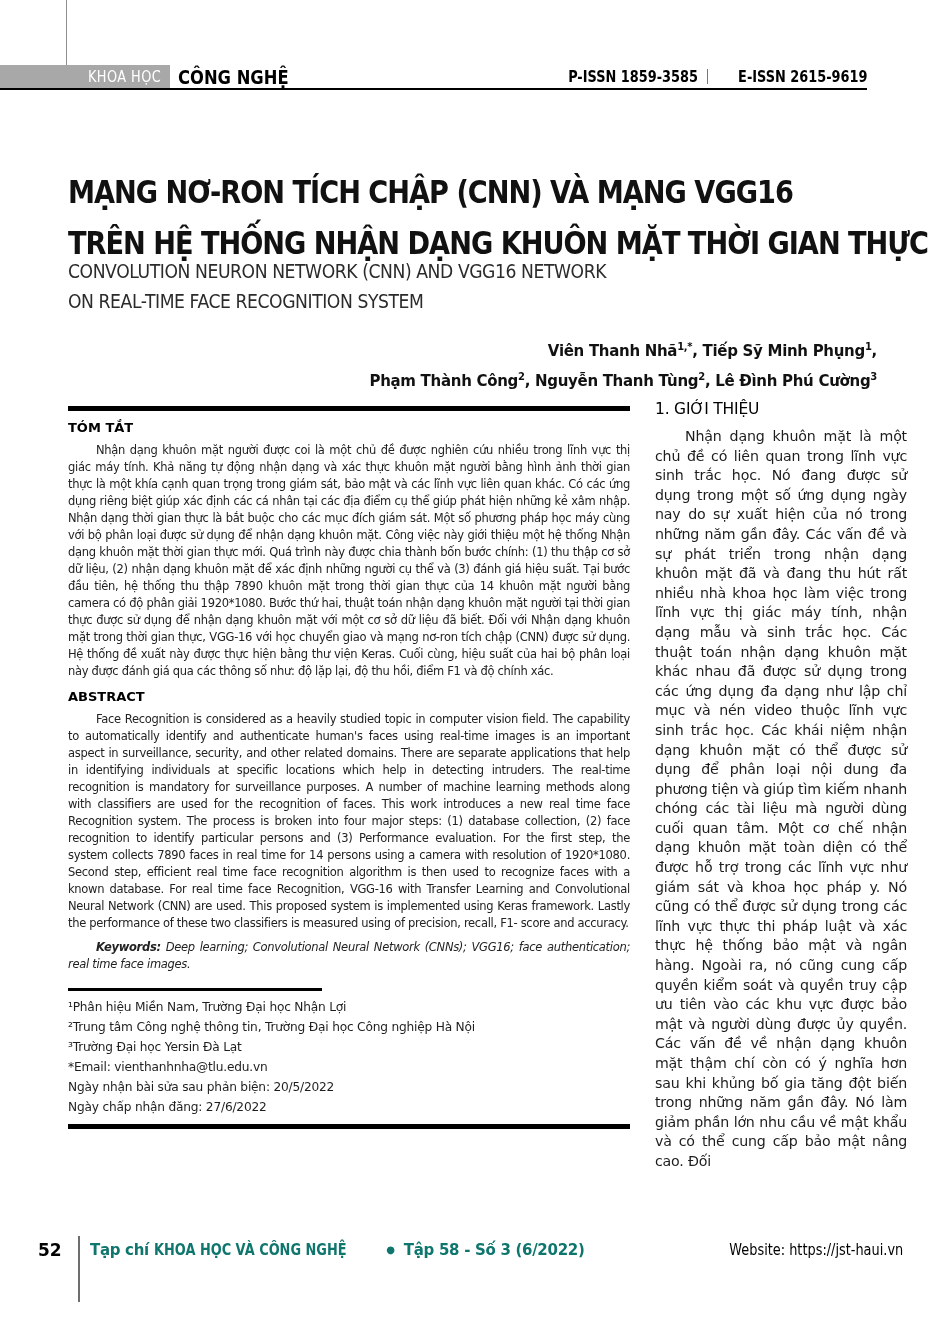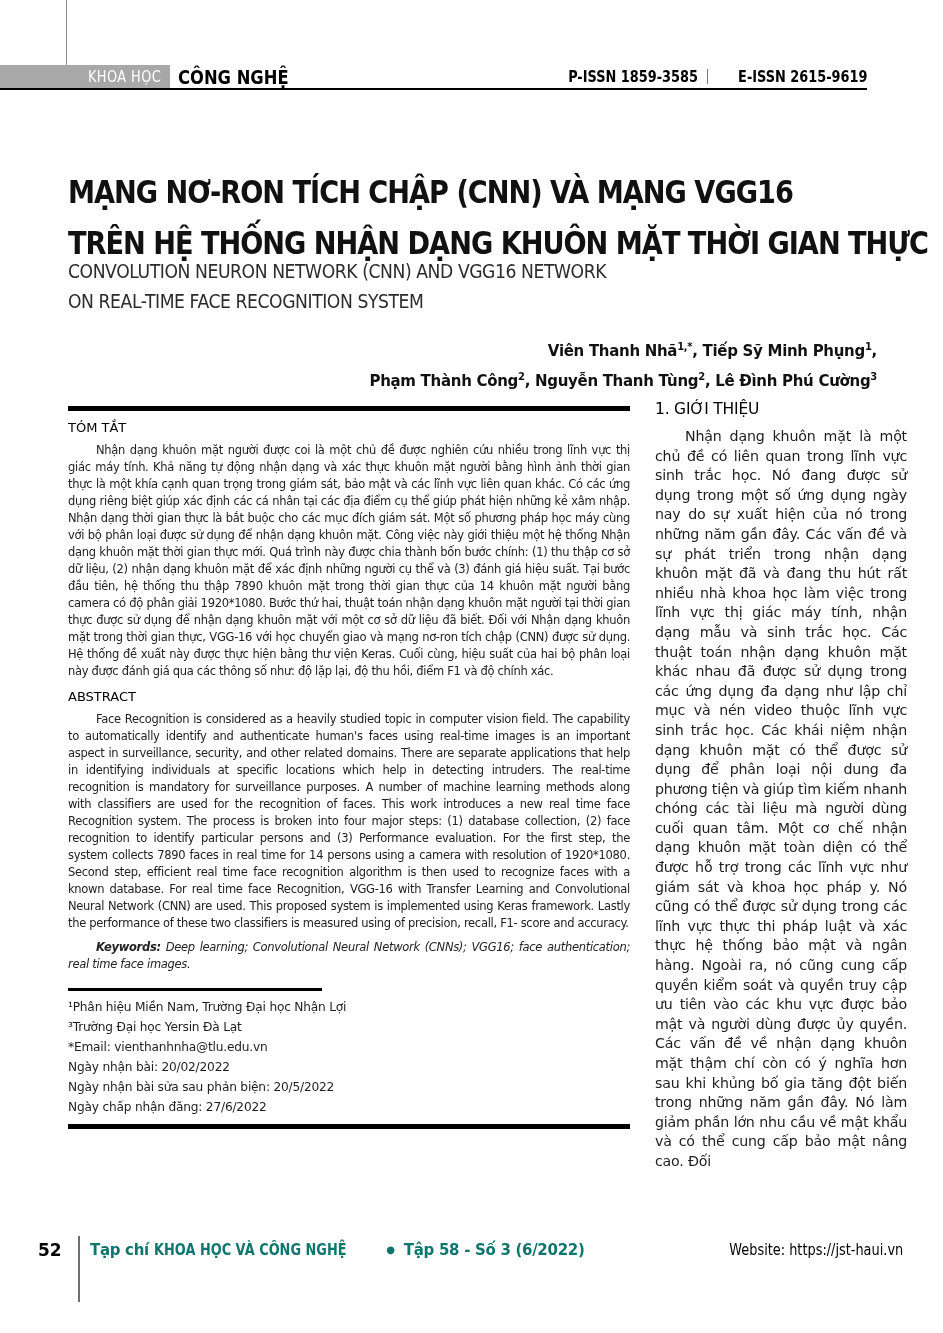--- a/index.html
+++ b/index.html
@@ -33,21 +33,21 @@
   .subtitle{position:absolute;left:68px;top:256px;font-weight:400;color:#2b2b2b;
     font-size:20px;line-height:30px;letter-spacing:-0.5px;}
   .subtitle .cond{transform:scaleX(0.86);}
   
   .authors{position:absolute;right:66px;top:334px;text-align:right;font-weight:bold;
     font-size:15px;line-height:26px;color:#111;letter-spacing:-0.3px;}
   .authors sup{font-size:10px;}
   
   .left-col{position:absolute;left:68px;top:406px;width:562px;}
   .rule-thick{border-top:5px solid #000;}
-  .abs-heading{font-weight:normal;font-size:13px;letter-spacing:0;margin:9px 0 7px 0;color:#000;}
+  .abs-heading{font-weight:bold;font-size:13px;letter-spacing:0;margin:9px 0 7px 0;color:#000;}
   .abs-body{font-size:11.5px;line-height:17px;text-align:justify;text-indent:28px;
     letter-spacing:-0.3px;color:#222;margin:0;}
   .kw-line{font-style:italic;font-size:11.5px;line-height:17px;text-align:justify;
     text-indent:28px;letter-spacing:-0.3px;color:#222;margin:7px 0 0 0;}
   .kw-line b{font-weight:bold;}
   .abs-heading.en{}
   .rule-short{width:254px;border-top:3px solid #000;margin-top:15px;}
   .meta{margin-top:6px;font-size:12.2px;line-height:20px;color:#1e1e1e;letter-spacing:-0.2px;}
   .rule-bottom{border-top:5px solid #000;margin-top:7px;}
   
@@ -108,23 +108,23 @@
     <div class="abs-heading">TÓM TẮT</div>
     <p class="abs-body">Nhận dạng khuôn mặt người được coi là một chủ đề được nghiên cứu nhiều trong lĩnh vực thị giác máy tính. Khả năng tự động nhận dạng và xác thực khuôn mặt người bằng hình ảnh thời gian thực là một khía cạnh quan trọng trong giám sát, bảo mật và các lĩnh vực liên quan khác. Có các ứng dụng riêng biệt giúp xác định các cá nhân tại các địa điểm cụ thể giúp phát hiện những kẻ xâm nhập. Nhận dạng thời gian thực là bắt buộc cho các mục đích giám sát. Một số phương pháp học máy cùng với bộ phân loại được sử dụng để nhận dạng khuôn mặt. Công việc này giới thiệu một hệ thống Nhận dạng khuôn mặt thời gian thực mới. Quá trình này được chia thành bốn bước chính: (1) thu thập cơ sở dữ liệu, (2) nhận dạng khuôn mặt để xác định những người cụ thể và (3) đánh giá hiệu suất. Tại bước đầu tiên, hệ thống thu thập 7890 khuôn mặt trong thời gian thực của 14 khuôn mặt người bằng camera có độ phân giải 1920*1080. Bước thứ hai, thuật toán nhận dạng khuôn mặt người tại thời gian thực được sử dụng để nhận dạng khuôn mặt với một cơ sở dữ liệu đã biết. Đối với Nhận dạng khuôn mặt trong thời gian thực, VGG-16 với học chuyển giao và mạng nơ-ron tích chập (CNN) được sử dụng. Hệ thống đề xuất này được thực hiện bằng thư viện Keras. Cuối cùng, hiệu suất của hai bộ phân loại này được đánh giá qua các thông số như: độ lặp lại, độ thu hồi, điểm F1 và độ chính xác.</p>
 
     <div class="abs-heading en">ABSTRACT</div>
     <p class="abs-body">Face Recognition is considered as a heavily studied topic in computer vision field. The capability to automatically identify and authenticate human's faces using real-time images is an important aspect in surveillance, security, and other related domains. There are separate applications that help in identifying individuals at specific locations which help in detecting intruders. The real-time recognition is mandatory for surveillance purposes. A number of machine learning methods along with classifiers are used for the recognition of faces. This work introduces a new real time face Recognition system. The process is broken into four major steps: (1) database collection, (2) face recognition to identify particular persons and (3) Performance evaluation. For the first step, the system collects 7890 faces in real time for 14 persons using a camera with resolution of 1920*1080. Second step, efficient real time face recognition algorithm is then used to recognize faces with a known database. For real time face Recognition, VGG-16 with Transfer Learning and Convolutional Neural Network (CNN) are used. This proposed system is implemented using Keras framework. Lastly the performance of these two classifiers is measured using of precision, recall, F1- score and accuracy.</p>
     <p class="kw-line"><b>Keywords:</b><span> Deep learning; Convolutional Neural Network (CNNs); VGG16; face authentication; real time face images.</span></p>
 
     <div class="rule-short"></div>
     <div class="meta">
       <div>¹Phân hiệu Miền Nam, Trường Đại học Nhận Lợi</div>
+      <div>²Trung tâm Công nghệ thông tin, Trường Đại học Công nghiệp Hà Nội</div>
       <div>³Trường Đại học Yersin Đà Lạt</div>
       <div>*Email: vienthanhnha@tlu.edu.vn</div>
-      <div>Ngày nhận bài: 20/02/2022</div>
       <div>Ngày nhận bài sửa sau phản biện: 20/5/2022</div>
       <div>Ngày chấp nhận đăng: 27/6/2022</div>
     </div>
     <div class="rule-bottom"></div>
   </div>
 
   <div class="right-col">
     <h2 class="intro-heading">1. GIỚI THIỆU</h2>
     <p class="intro-body">Nhận dạng khuôn mặt là một chủ đề có liên quan trong lĩnh vực sinh trắc học. Nó đang được sử dụng trong một số ứng dụng ngày nay do sự xuất hiện của nó trong những năm gần đây. Các vấn đề và sự phát triển trong nhận dạng khuôn mặt đã và đang thu hút rất nhiều nhà khoa học làm việc trong lĩnh vực thị giác máy tính, nhận dạng mẫu và sinh trắc học. Các thuật toán nhận dạng khuôn mặt khác nhau đã được sử dụng trong các ứng dụng đa dạng như lập chỉ mục và nén video thuộc lĩnh vực sinh trắc học. Các khái niệm nhận dạng khuôn mặt có thể được sử dụng để phân loại nội dung đa phương tiện và giúp tìm kiếm nhanh chóng các tài liệu mà người dùng cuối quan tâm. Một cơ chế nhận dạng khuôn mặt toàn diện có thể được hỗ trợ trong các lĩnh vực như giám sát và khoa học pháp y. Nó cũng có thể được sử dụng trong các lĩnh vực thực thi pháp luật và xác thực hệ thống bảo mật và ngân hàng. Ngoài ra, nó cũng cung cấp quyền kiểm soát và quyền truy cập ưu tiên vào các khu vực được bảo mật và người dùng được ủy quyền. Các vấn đề về nhận dạng khuôn mặt thậm chí còn có ý nghĩa hơn sau khi khủng bố gia tăng đột biến trong những năm gần đây. Nó làm giảm phần lớn nhu cầu về mật khẩu và có thể cung cấp bảo mật nâng cao. Đối</p>
   </div>

